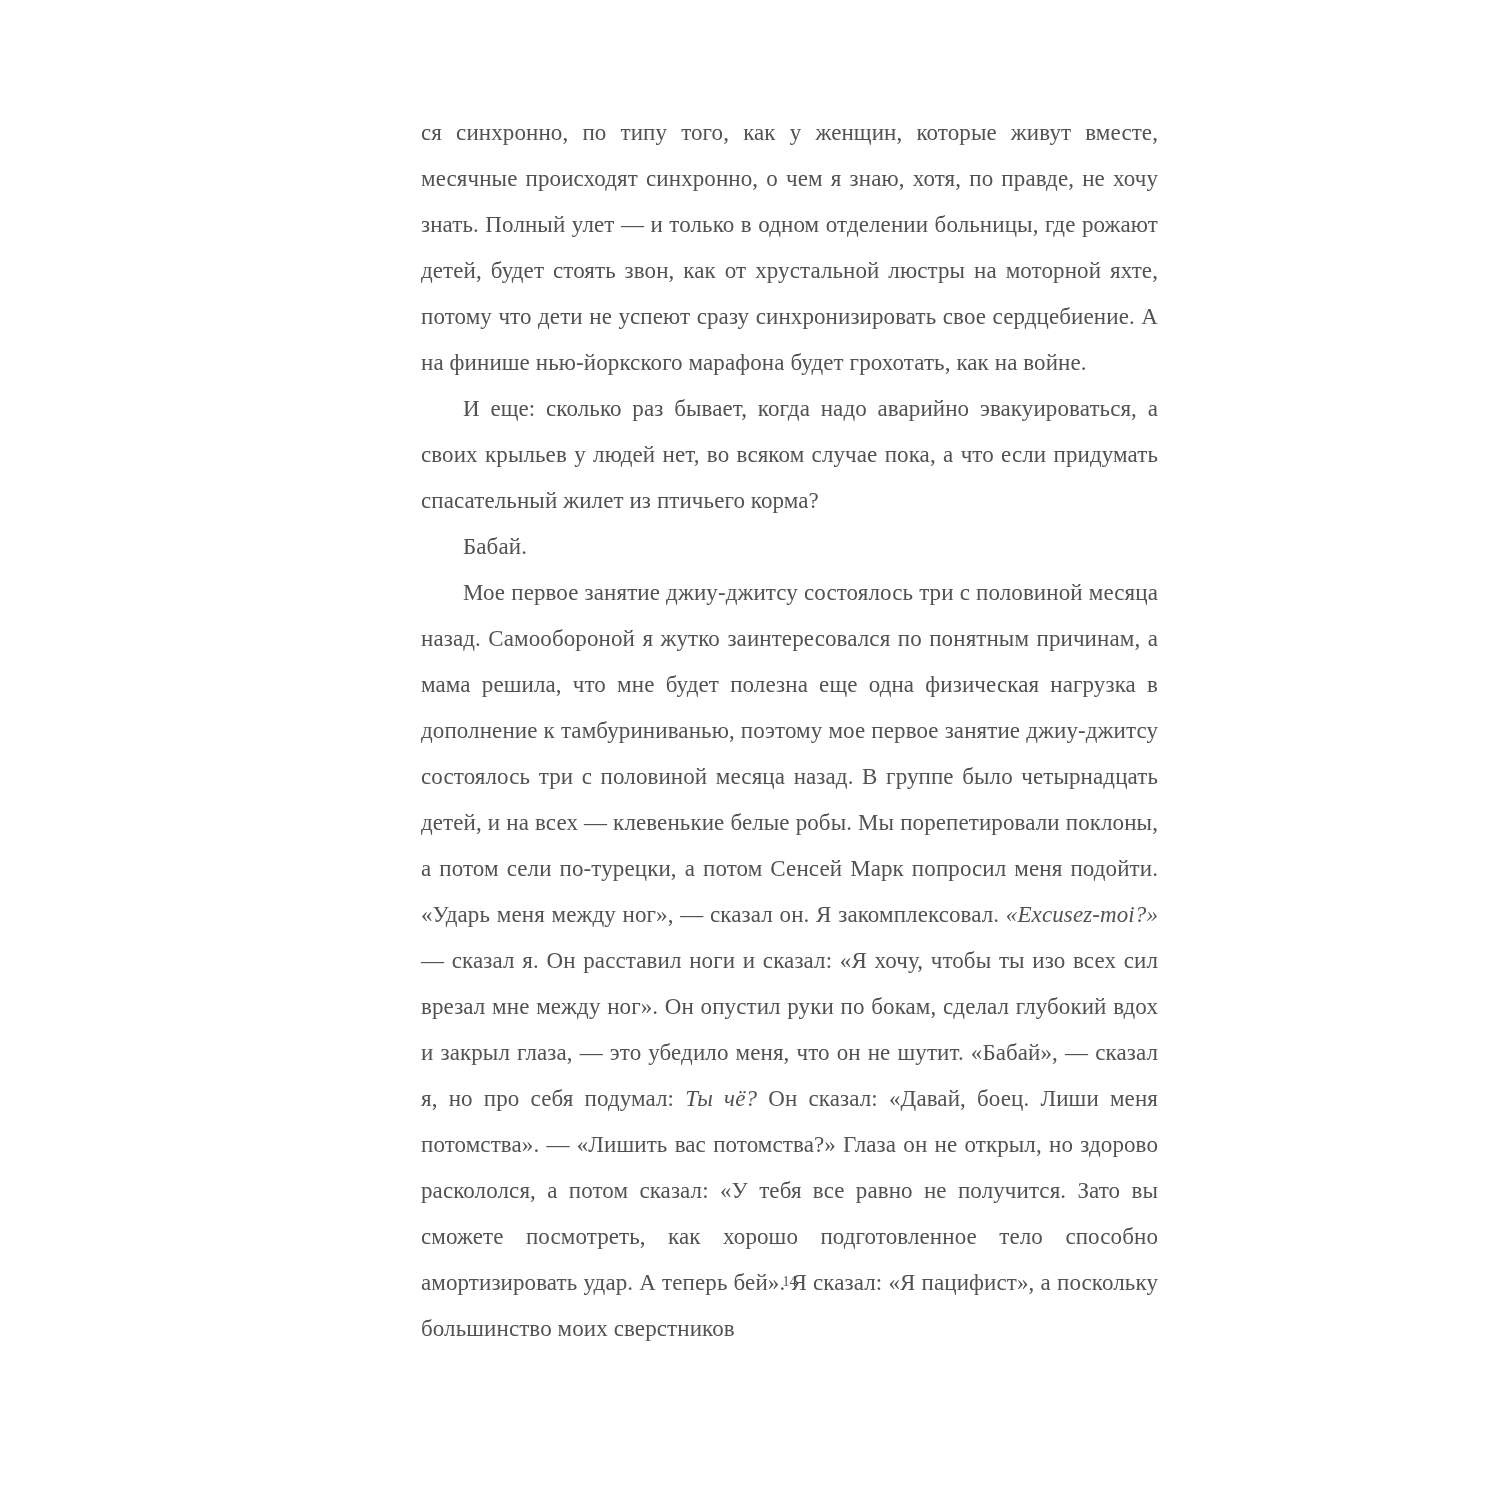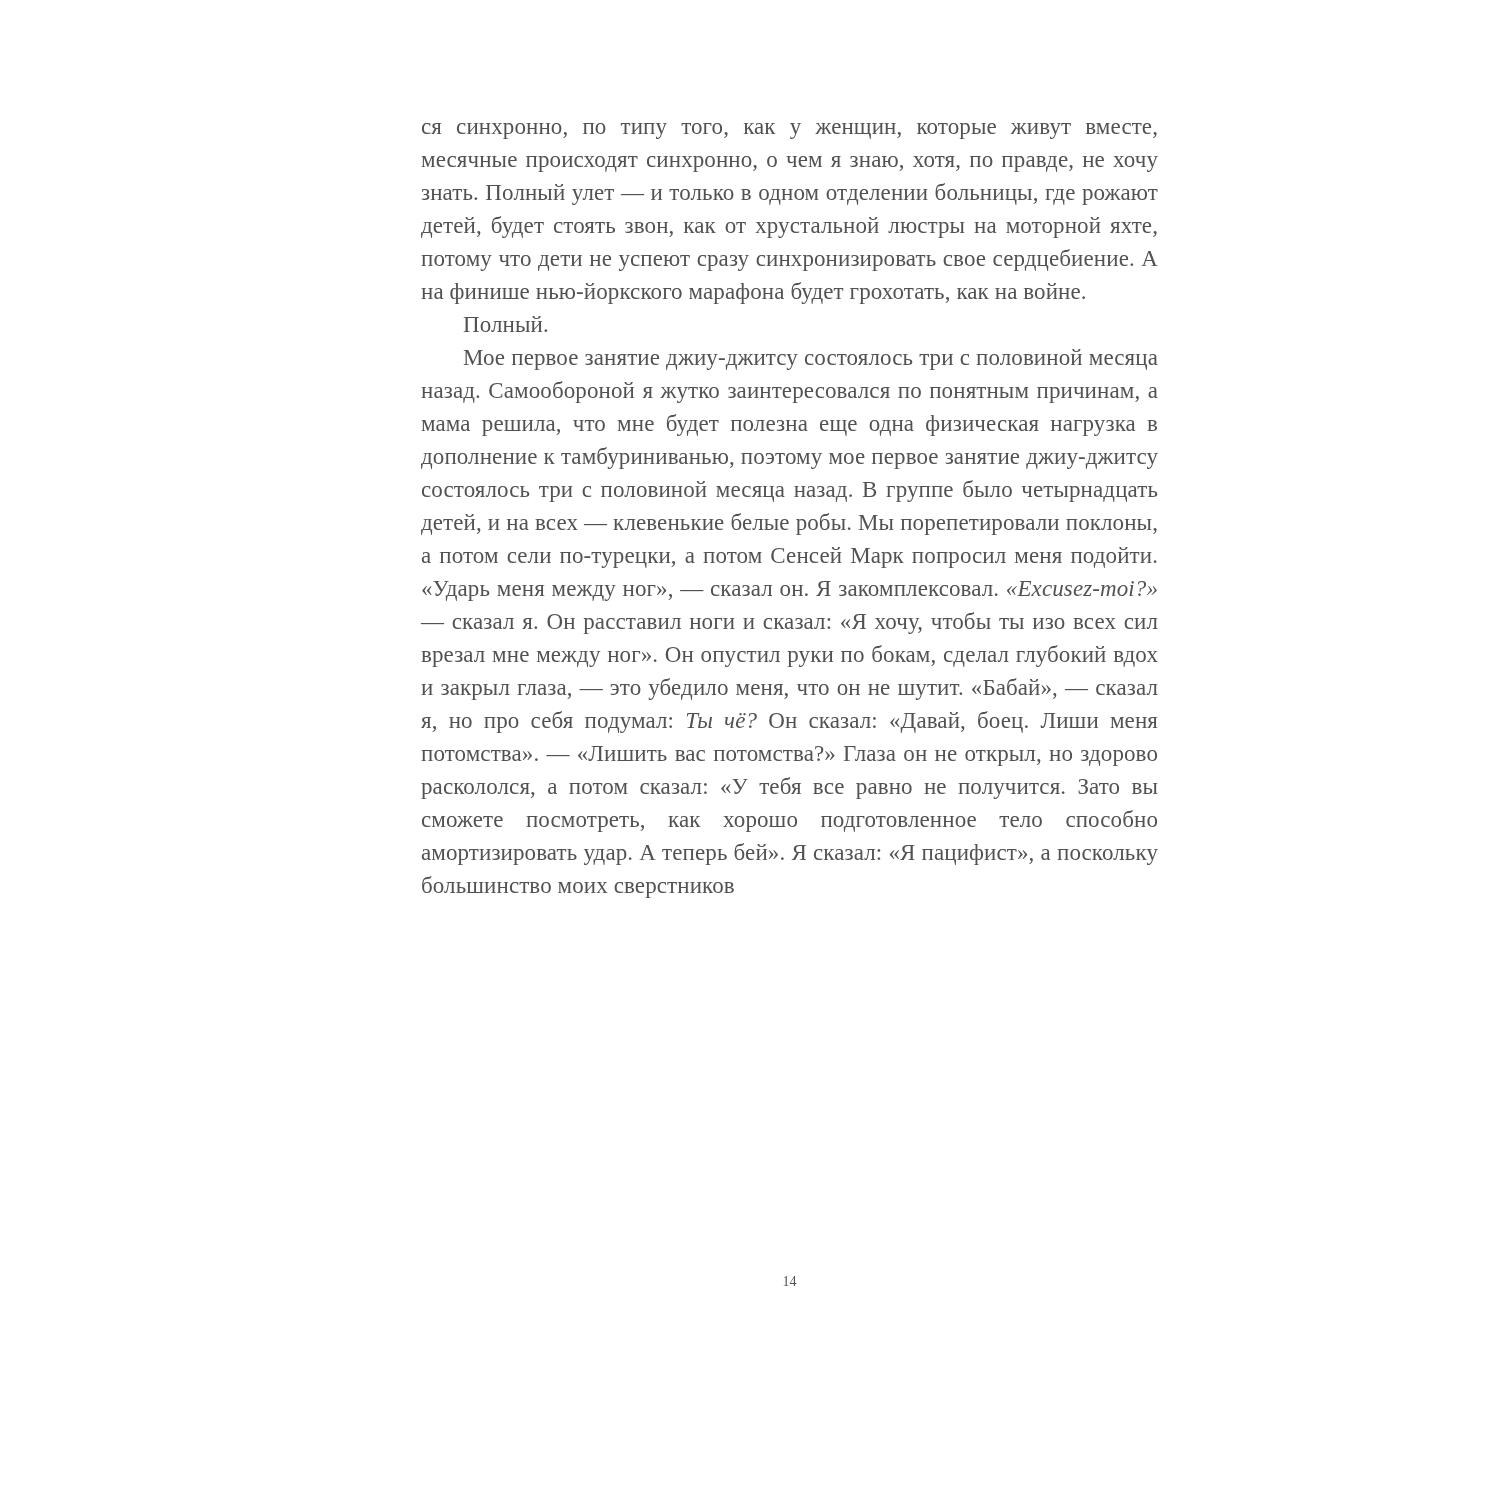--- a/index.html
+++ b/index.html
@@ -17,21 +17,21 @@
     position: absolute;
     inset: 0;
     background: #ffffff;
   }
   .text-block {
     position: absolute;
     left: 421px;
     top: 110px;
     width: 737px;
     font-size: 23px;
-    line-height: 33px;
+    line-height: 46px;
     color: #525252;
     text-align: justify;
     letter-spacing: 0.1px;
   }
   .text-block p {
     margin: 0;
     padding: 0;
   }
   .text-block p.indent {
     text-indent: 42px;
@@ -49,17 +49,18 @@
     color: #525252;
     font-family: "Liberation Serif", "DejaVu Serif", serif;
   }
 </style>
 </head>
 <body>
 
 <div class="book-page">
   <div class="text-block">
     <p class="no-indent">ся синхронно, по типу того, как у женщин, которые живут вместе, месячные происходят синхронно, о чем я знаю, хо­тя, по правде, не хочу знать. Полный улет — и только в од­ном отделении больницы, где рожают детей, будет стоять звон, как от хрустальной люстры на моторной яхте, потому что дети не успеют сразу синхронизировать свое сердцебие­ние. А на финише нью-йоркского марафона будет грохо­тать, как на войне.</p>
-    <p class="indent">Полный.</p>
+    <p class="indent">И еще: сколько раз бывает, когда надо аварийно эвакуи­роваться, а своих крыльев у людей нет, во всяком случае по­ка, а что если придумать спасательный жилет из птичьего корма?</p>
+    <p class="indent">Бабай.</p>
     <p class="indent"><span>Мое первое занятие джиу-джитсу состоялось три с поло­виной месяца назад. Самообороной я жутко заинтересовал­ся по понятным причинам, а мама решила, что мне будет полезна еще одна физическая нагрузка в дополнение к там­буриниванью, поэтому мое первое занятие джиу-джитсу со­стоялось три с половиной месяца назад. В группе было че­тырнадцать детей, и на всех — клевенькие белые робы. Мы порепетировали поклоны, а потом сели по-турецки, а потом Сенсей Марк попросил меня подойти. «Ударь меня между ног», — сказал он. Я закомплексовал. </span><span class="italic">«Excusez-moi?»</span><span> — ска­зал я. Он расставил ноги и сказал: «Я хочу, чтобы ты изо всех сил врезал мне между ног». Он опустил руки по бокам, сделал глубокий вдох и закрыл глаза, — это убедило меня, что он не шутит. «Бабай», — сказал я, но про себя подумал: </span><span class="italic">Ты чё?</span><span> Он сказал: «Давай, боец. Лиши меня потомства». — «Лишить вас потомства?» Глаза он не открыл, но здорово раскололся, а потом сказал: «У тебя все равно не получится. Зато вы сможете посмотреть, как хорошо подготовленное тело способно амортизировать удар. А теперь бей». Я сказал: «Я пацифист», а поскольку большинство моих сверстников</span></p>
   </div>
   <div class="page-number">14</div>
 </div>
 
 </body></html>

